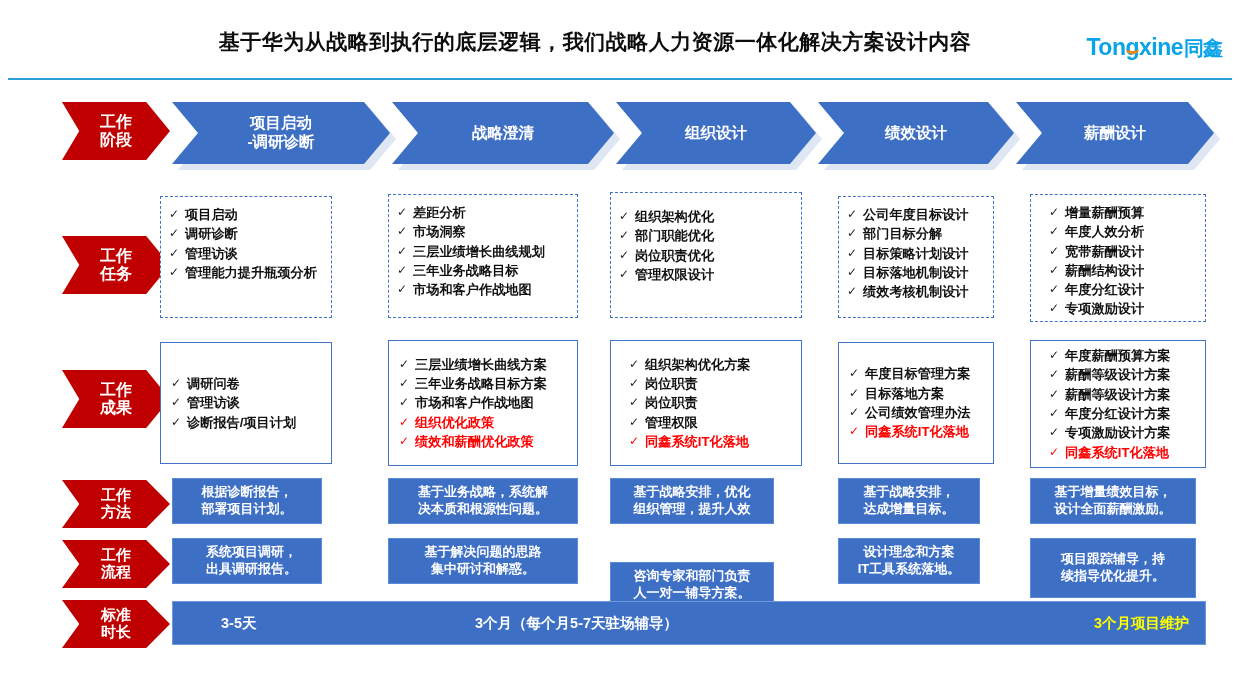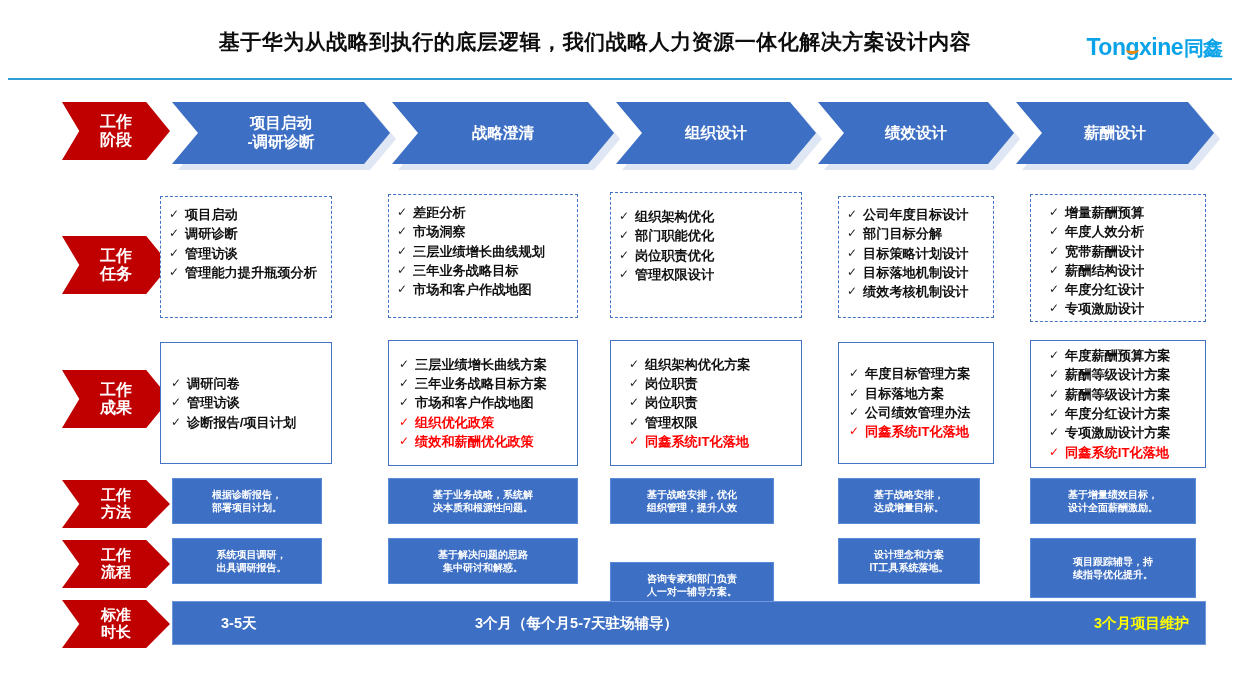--- a/index.html
+++ b/index.html
@@ -89,21 +89,21 @@
     color: #222; margin-right: 3px; line-height: 1.5;
   }
   .li.red .tick { color: #ff0000; }
   .li .txt { white-space: normal; }
 
   
   .mbox {
     position: absolute;
     background: #3d6fc4;
     border: 1.5px solid #5b8ad6;
-    color: #ffffff; font-weight: bold; font-size: 10px;
+    color: #ffffff; font-weight: bold; font-size: 13px;
     display:flex; align-items:center; justify-content:center;
     text-align: center; line-height: 1.3;
     padding: 2px 4px;
   }
 
   
   .durbar {
     position:absolute;
     background: #3d6fc4;
     border: 1.5px solid #6f99dd;

